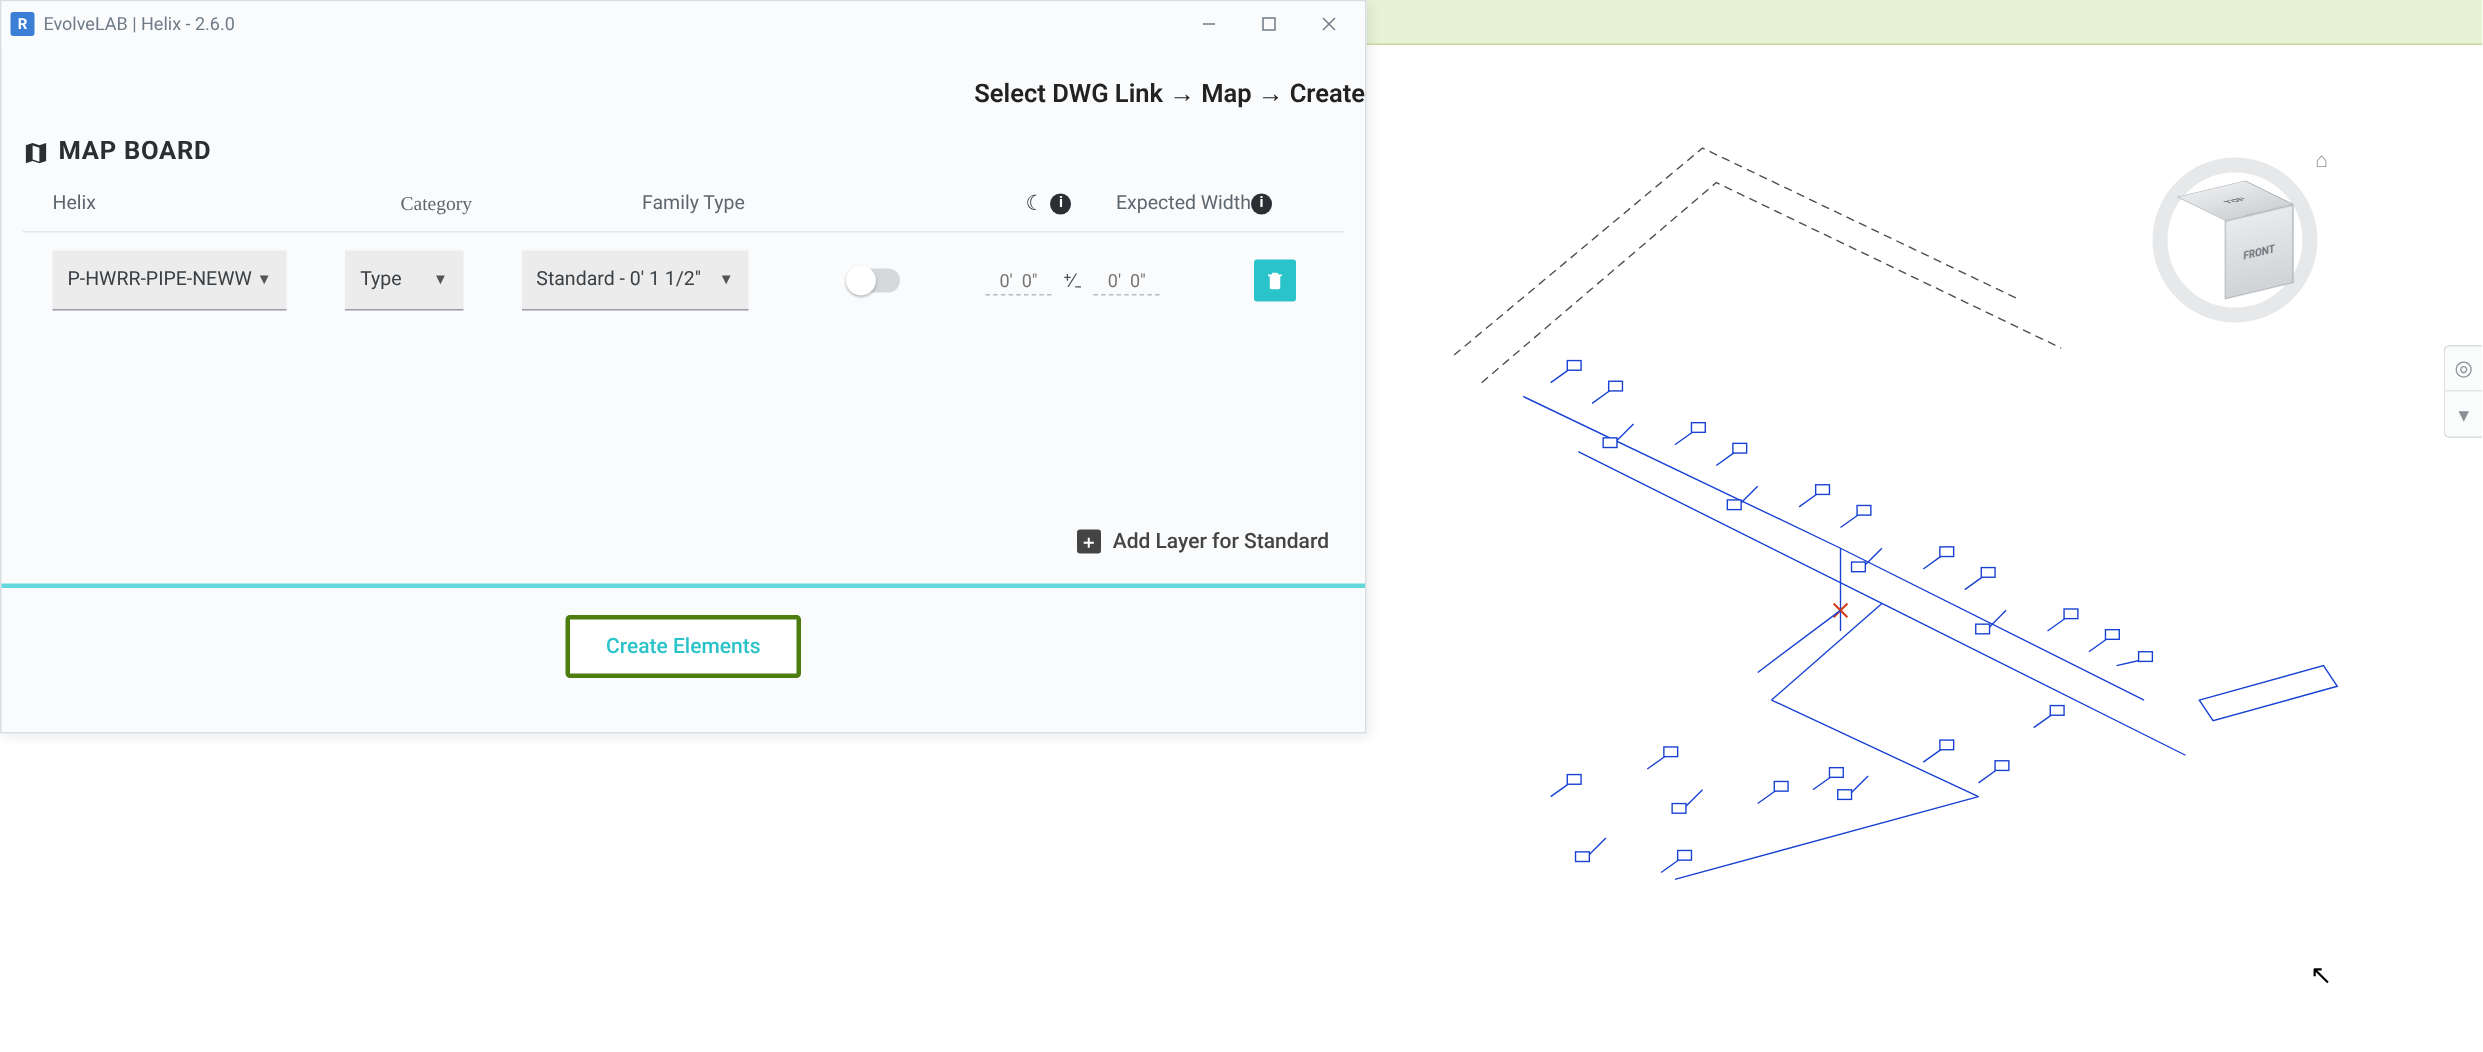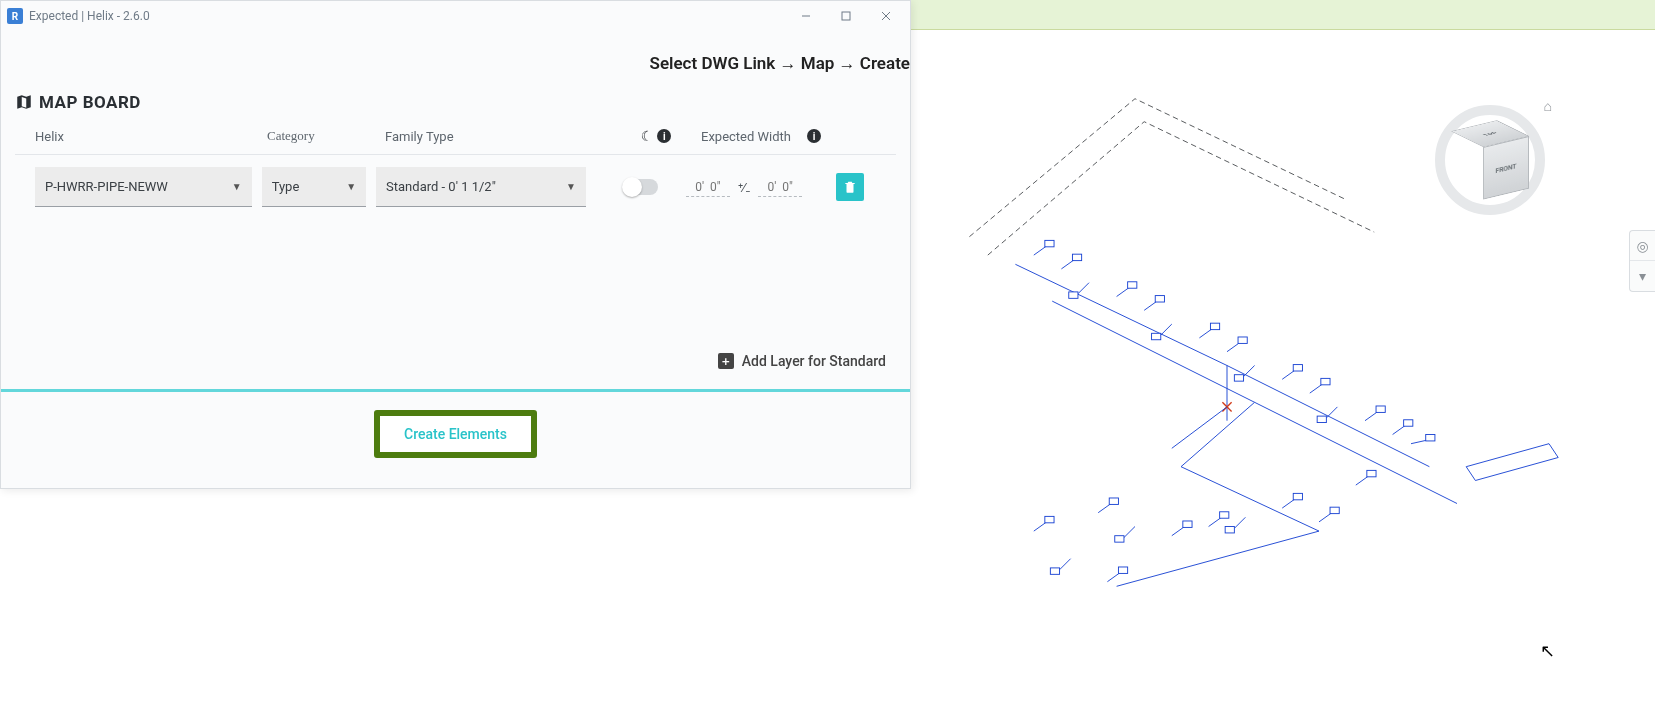--- a/index.html
+++ b/index.html
@@ -13,56 +13,56 @@
   
   .dialog { position:absolute; left:0; top:0; width:911px; height:489px; background:#fafbfc; border:1px solid #d9dde1; box-shadow:2px 2px 8px rgba(0,0,0,.08); }
   .titlebar { height:30px; display:flex; align-items:center; padding:0 4px 0 6px; background:#fafbfc; color:#6f7b87; font-size:12px; }
   .titlebar .app-icon { width:16px; height:16px; background:#3a7fd5; color:#fff; font-size:10px; font-weight:bold; display:flex; align-items:center; justify-content:center; border-radius:2px; margin-right:6px; }
   .titlebar .ttl { flex:1; }
   .win-btn { width:40px; height:28px; display:flex; align-items:center; justify-content:center; color:#6f7b87; }
   .win-btn svg { width:12px; height:12px; }
 
   .step-header { text-align:right; font-size:17px; font-weight:600; color:#222; padding:22px 0 14px; }
 
-  .board-title { display:flex; align-items:center; gap:6px; font-size:17px; font-weight:700; color:#2a2f34; padding:4px 14px 16px; letter-spacing:.5px; }
+  .board-title { display:flex; align-items:flex-end; gap:6px; font-size:17px; font-weight:700; color:#2a2f34; padding:4px 14px 16px; letter-spacing:.5px; }
   .board-title svg { width:18px; height:18px; fill:#2a2f34; }
 
   .grid-head { display:flex; align-items:center; font-size:13px; color:#5e666e; padding:0 34px 10px; }
   .col-layer  { flex:0 0 232px; }
   .col-cat    { flex:0 0 118px;font-family:Liberation Serif, serif; }
-  .col-fam    { flex:0 0 226px; }
+  .col-fam    { flex:0 0 226px;margin-left:43px; }
   .col-tog    { flex:0 0 90px; display:flex; align-items:center; justify-content:center; gap:4px; }
-  .col-ew     { flex:0 0 150px; display:flex; align-items:center; gap:16px; }
+  .col-ew     { flex:0 0 150px; display:flex; align-items:center; gap:0; }
   .col-del    { flex:0 0 40px; }
   .info-dot { width:14px; height:14px; border-radius:50%; background:#2b2f33; color:#fff; font-size:10px; font-weight:bold; display:inline-flex; align-items:center; justify-content:center; }
   .moon-icon { font-size:14px; color:#2b2f33; }
   hr.sep { border:none; border-top:1px solid #e3e6ea; margin:0 14px; }
 
-  .grid-row { display:flex; align-items:center; padding:12px 34px 10px; }
+  .grid-row { display:flex; align-items:center; padding:12px 34px 10px;gap:29px; }
   .sel { height:40px; background:#ececec; border:none; border-bottom:1px solid #9a9fa5; display:flex; align-items:center; justify-content:space-between; padding:0 10px; font-size:13px; color:#3b4045; margin-right:10px; cursor:pointer; }
   .sel.layer { width:225px; }
   .sel.cat   { width:108px; }
   .sel.fam   { width:218px; }
   .sel .caret { font-size:10px; color:#555; }
 
   .switch { width:34px; height:16px; border-radius:10px; background:#d6d9dc; position:relative; }
   .switch::after { content:""; position:absolute; left:-2px; top:-2px; width:20px; height:20px; border-radius:50%; background:#fff; box-shadow:0 1px 2px rgba(0,0,0,.3); }
 
   .dim-input { width:44px; border:none; border-bottom:1px dashed #b6bbc0; background:transparent; color:#9aa0a6; font-size:12px; padding:2px 0; text-align:center; }
   .pm { font-size:13px; color:#4b5157; margin:0 6px; }
   .del-btn { width:28px; height:28px; background:#29c3c9; display:flex; align-items:center; justify-content:center; border-radius:2px; cursor:pointer; }
   .del-btn svg { width:14px; height:14px; fill:#fff; }
 
   .add-layer { display:flex; align-items:center; justify-content:flex-end; gap:8px; padding:6px 24px 10px; color:#444; font-size:14px; font-weight:500; cursor:pointer; }
   .add-layer .plus { width:16px; height:16px; background:#444; color:#fff; border-radius:2px; display:flex; align-items:center; justify-content:center; font-size:12px; font-weight:bold; }
 
   .accent-bar { height:3px; background:#63d7db; margin-top:10px; }
 
   .footer { display:flex; align-items:center; justify-content:center; padding:18px 0; }
-  .create-btn { border:6px solid #4d7c0f; background:#fff; color:#29c3c9; font-size:14px; font-weight:500; padding:10px 24px; border-radius:3px; cursor:pointer; }
+  .create-btn { border:3px solid #4d7c0f; background:#fff; color:#29c3c9; font-size:14px; font-weight:500; padding:10px 24px; border-radius:3px; cursor:pointer; }
 
   
   .viewcube { position:absolute; right:105px; top:70px; width:120px; height:120px; display:flex; align-items:center; justify-content:center; }
   .vc-ring { position:absolute; width:110px; height:110px; border:10px solid #e6e8ea; border-radius:50%; }
   .vc-cube { width:56px; height:56px; transform:rotateX(-20deg) rotateY(35deg); transform-style:preserve-3d; position:relative; }
   .vc-face { position:absolute; width:56px; height:56px; background:linear-gradient(#e8eaec,#d0d3d6); border:1px solid #b2b6ba; display:flex; align-items:center; justify-content:center; font-size:8px; font-weight:bold; color:#6a7075; }
   .vc-front { transform: translateZ(28px); }
   .vc-right { transform: rotateY(90deg) translateZ(28px); }
   .vc-top   { transform: rotateX(90deg) translateZ(28px); }
   .vc-home  { position:absolute; right:-2px; top:-2px; font-size:14px; color:#8d9297; }
@@ -234,21 +234,21 @@
     <div>◎</div>
     <div>▾</div>
   </div>
 
   <span class="cursor">↖</span>
 </div>
 
 <div class="dialog">
   <div class="titlebar">
     <span class="app-icon">R</span>
-    <span class="ttl">Expected | Helix - 2.6.0</span>
+    <span class="ttl">EvolveLAB | Helix - 2.6.0</span>
     <span class="win-btn">
         <svg viewBox="0 0 12 12">
           <line x1="2" y1="6" x2="10" y2="6" stroke="#6f7b87" stroke-width="1"></line>
         </svg>
       </span>
     <span class="win-btn">
         <svg viewBox="0 0 12 12">
           <rect x="2" y="2" width="8" height="8" fill="none" stroke="#6f7b87" stroke-width="1"></rect>
         </svg>
       </span>

